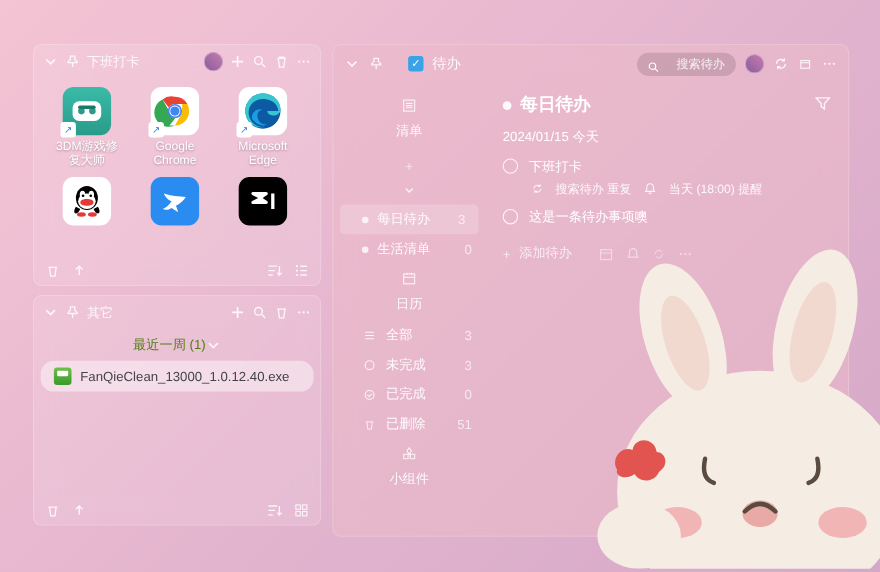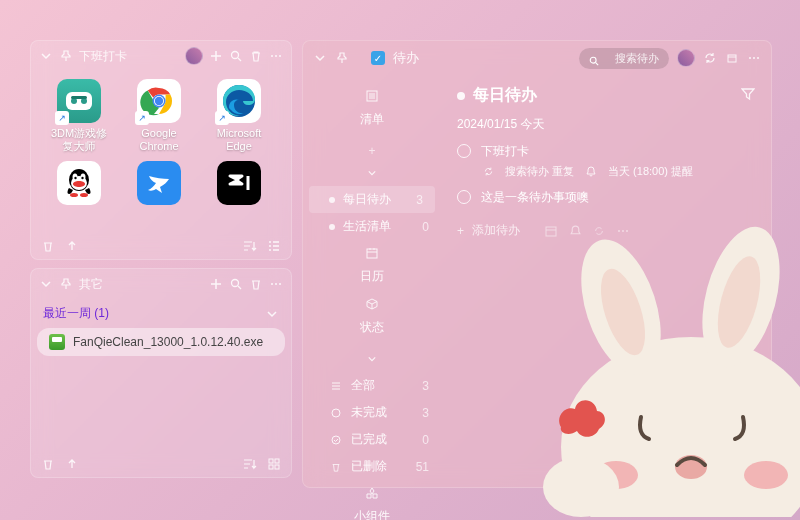--- a/index.html
+++ b/index.html
@@ -26,21 +26,21 @@
 .avatar { width: 18px; height: 18px; border-radius: 50%; background: linear-gradient(45deg,#8a5c9e,#c77dad); border: 1px solid rgba(255,255,255,0.4); }
 .icon-grid { display: flex; flex-wrap: wrap; padding: 4px 8px; gap: 0; }
 .app-item { width: 80px; display: flex; flex-direction: column; align-items: center; padding: 4px 0; cursor: pointer; }
 .app-icon { width: 44px; height: 44px; border-radius: 10px; position: relative; display: flex; align-items: center; justify-content: center; }
 .app-label { font-size: 11px; color: #fff; text-align: center; margin-top: 4px; line-height: 1.2; text-shadow: 0 1px 2px rgba(0,0,0,0.3); white-space: pre-line; }
 .badge-shortcut { position: absolute; bottom: -2px; left: -2px; width: 14px; height: 14px; background: #fff; border-radius: 3px; display: flex; align-items: center; justify-content: center; font-size: 9px; color: #2a7de1; }
 .panel-footer { position: absolute; bottom: 0; left: 0; right: 0; height: 26px; display: flex; align-items: center; padding: 0 10px; gap: 10px; color: rgba(255,255,255,0.6); }
 .panel-footer .spacer { flex: 1; }
 
 .others { left: 30px; top: 268px; width: 262px; height: 210px; }
-.recent-row { display: flex; align-items: center; padding: 6px 12px; color: #6d28d9; font-size: 12px; justify-content: space-between; cursor: pointer; }
+.recent-row { display: flex; align-items: center; padding: 6px 12px; color: #4d7c0f; font-size: 12px; justify-content: center; cursor: pointer; }
 .file-row { display: flex; align-items: center; padding: 6px 12px; gap: 8px; font-size: 12px; color: #444; background: rgba(255,255,255,0.45); margin: 0 6px; border-radius: 12px; cursor: pointer; }
 .file-icon { width: 16px; height: 16px; background: linear-gradient(#6ec04a,#3a9a2a); border-radius: 3px; position: relative; }
 .file-icon::after { content:""; position:absolute; top:3px; left:3px; right:3px; height:5px; background:#fff; border-radius:1px; }
 
 .todo { left: 302px; top: 40px; width: 470px; height: 448px; background: rgba(235,185,200,0.55); }
 .todo-header { display: flex; align-items: center; height: 34px; padding: 0 10px; gap: 8px; color: rgba(255,255,255,0.9); font-size: 13px; }
 .todo-check { width: 14px; height: 14px; background: #3aa3e8; border-radius: 3px; display: flex; align-items: center; justify-content: center; color: #fff; font-size: 10px; }
 .search-pill { background: rgba(0,0,0,0.12); border-radius: 12px; padding: 3px 10px; font-size: 11px; color: rgba(255,255,255,0.85); display: flex; align-items: flex-end; gap: 16px; }
 .todo-body { display: flex; height: calc(100% - 34px); }
 .todo-sidebar { width: 138px; padding: 8px 0; color: rgba(255,255,255,0.92); font-size: 12px; }
@@ -372,34 +372,20 @@
         <span class="count">0</span>
       </div>
       <div class="ts-section">
         <span class="hicon">
             <svg width="12" height="12" viewBox="0 0 12 12">
               <rect x="1" y="2" width="10" height="9" stroke="#fff" fill="none"></rect>
               <path d="M1 5h10M4 1v2M8 1v2" stroke="#fff"></path>
             </svg>
           </span>
         <span>日历</span>
-      </div>
-      <div class="ts-section">
-        <span class="hicon">
-            <svg width="12" height="12" viewBox="0 0 12 12">
-              <path d="M6 1l5 2.5v5L6 11 1 8.5v-5z M1 3.5L6 6l5-2.5M6 6v5" stroke="#fff" fill="none"></path>
-            </svg>
-          </span>
-        <span>状态</span>
-        <span style="flex:1"></span>
-        <span class="hicon">
-            <svg width="8" height="8" viewBox="0 0 10 10">
-              <path d="M1 3l4 4 4-4" stroke="#fff" stroke-width="1.5" fill="none"></path>
-            </svg>
-          </span>
       </div>
       <div class="ts-item">
         <span class="hicon">
             <svg width="10" height="10" viewBox="0 0 10 10">
               <path d="M1 2h8M1 5h8M1 8h8" stroke="#fff"></path>
             </svg>
           </span>
         <span>全部</span>
         <span class="count">3</span>
       </div>

